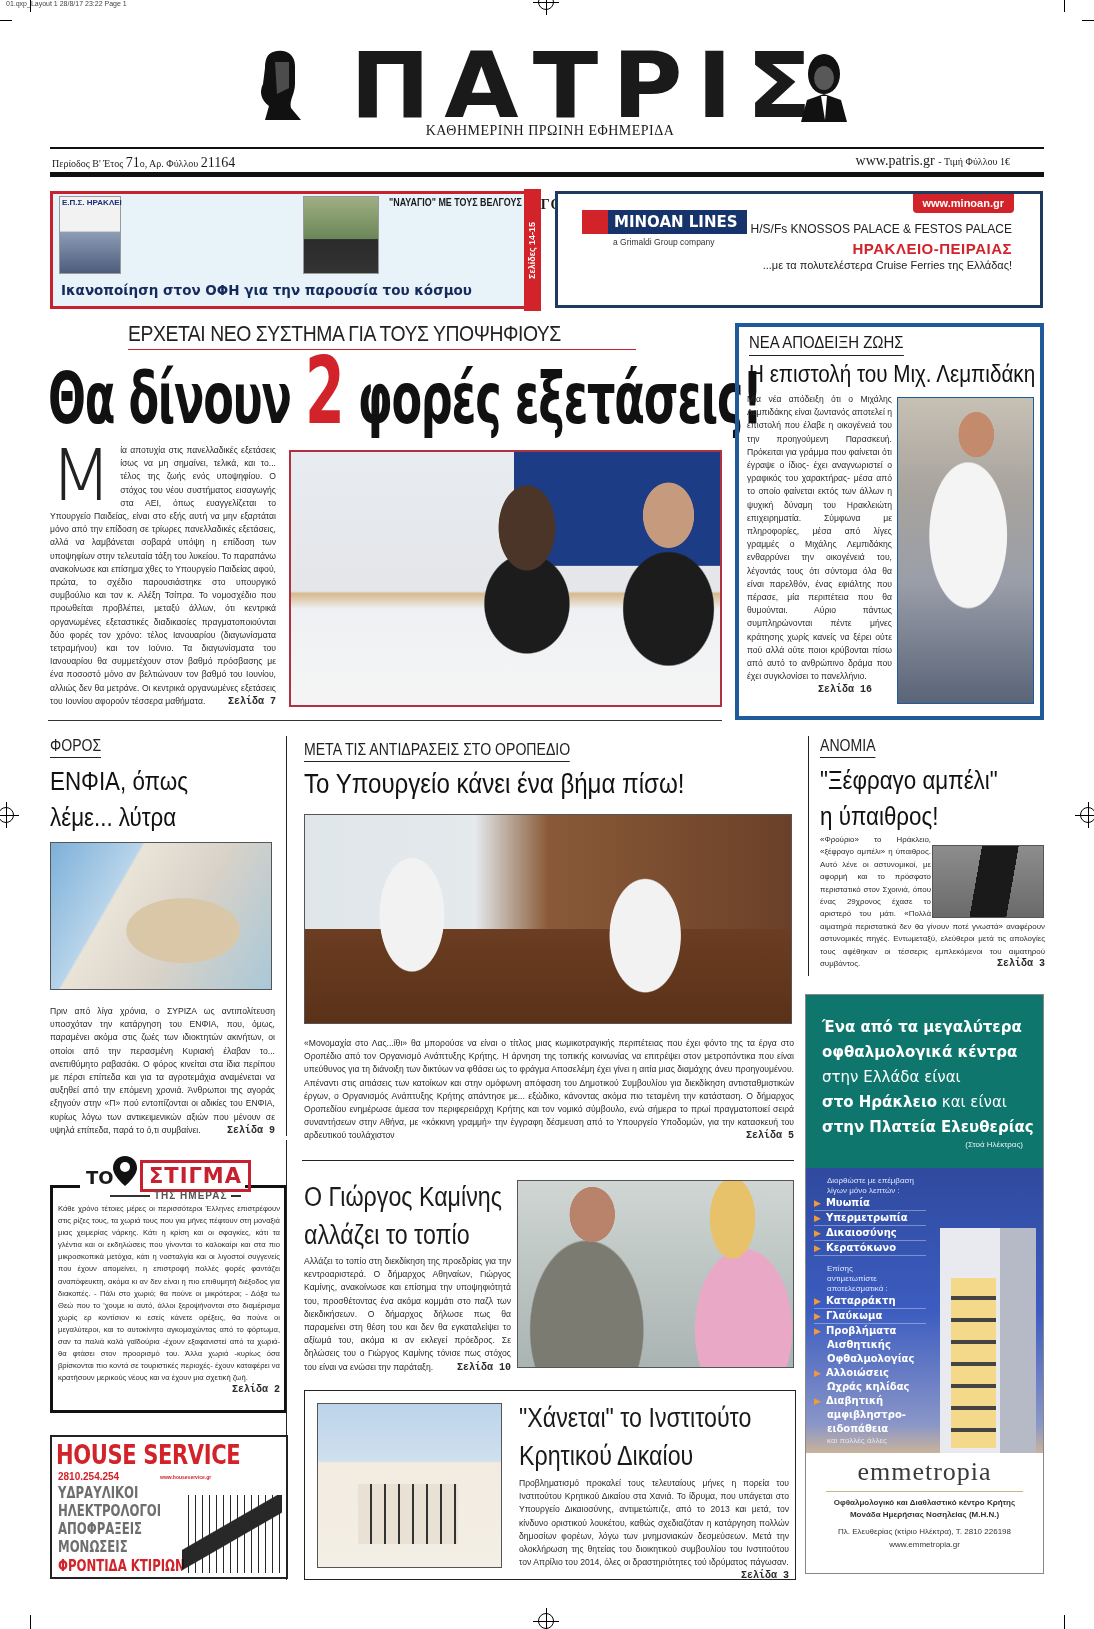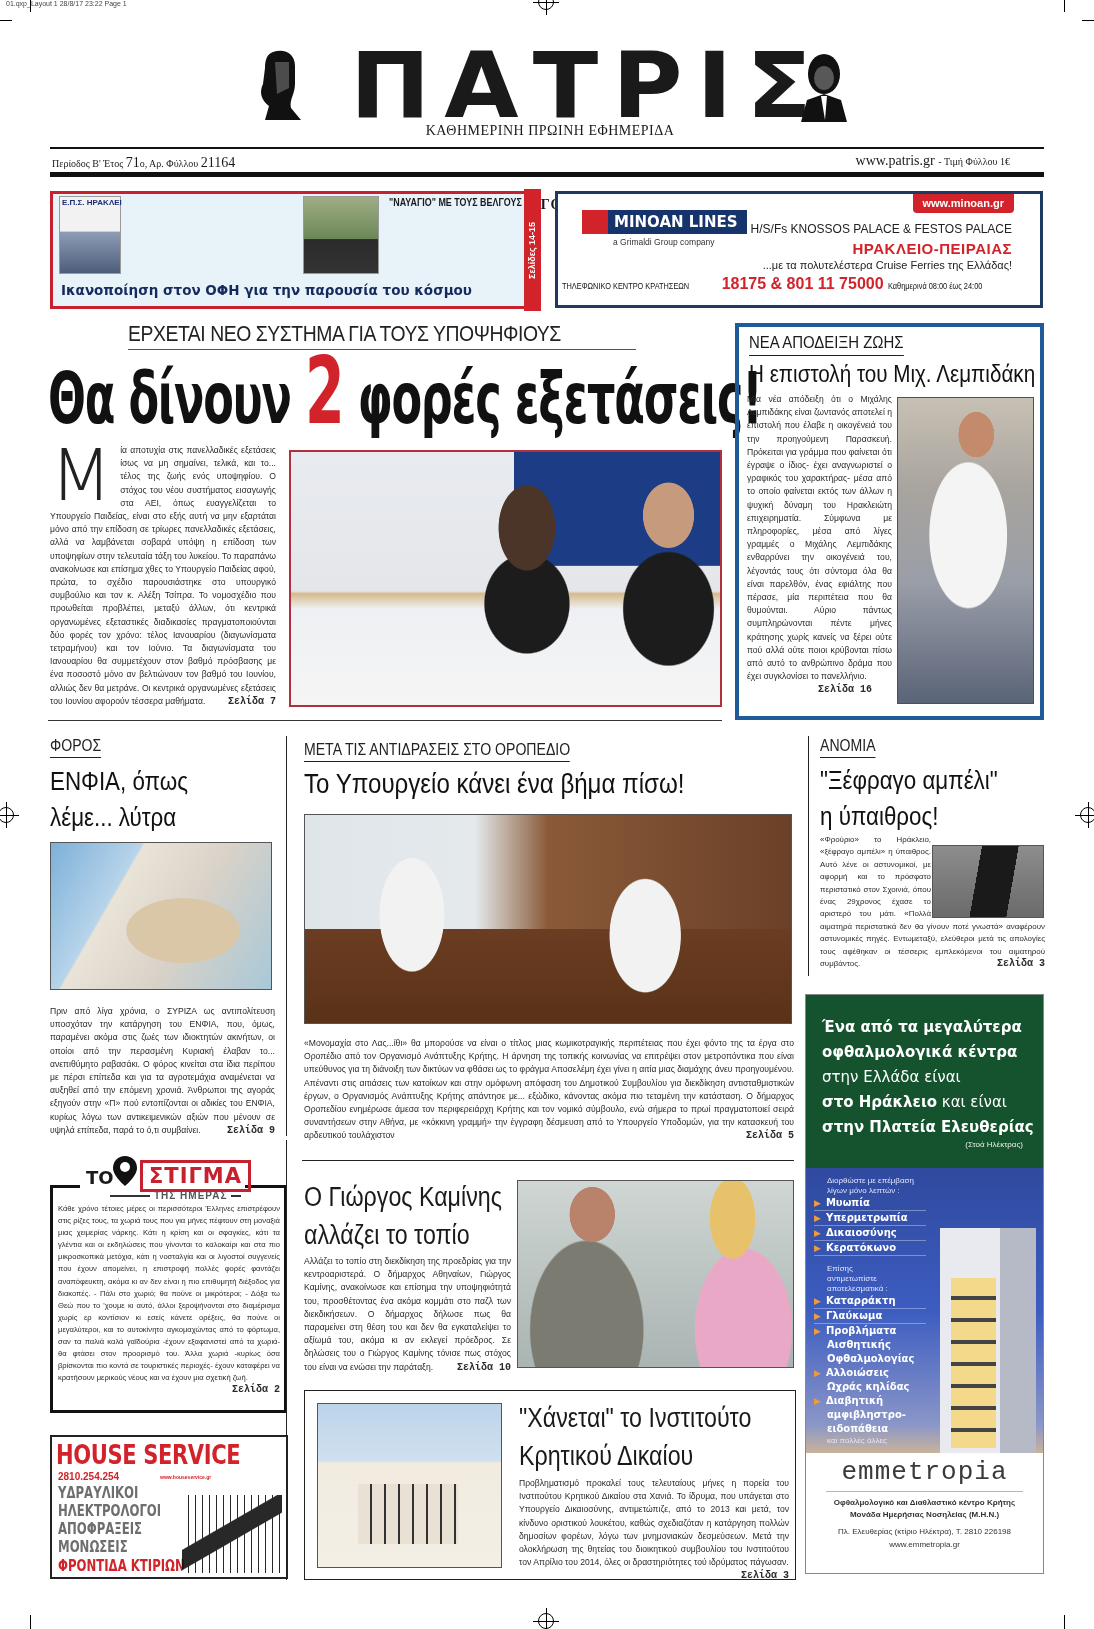--- a/index.html
+++ b/index.html
@@ -92,33 +92,33 @@
   .min-body { left: 304px; top: 1037px; width: 490px; }
   .min-rule { left: 302px; top: 1160px; width: 492px; height: 1px; background: #222; }
 
   
   .anom-photo { left: 932px; top: 845px; width: 112px; height: 73px; background:
       linear-gradient(100deg, transparent 40%, #1a1a1a 40%, #1a1a1a 70%, transparent 70%),
       linear-gradient(180deg, #8d8d8d, #6a6a6a); }
 
   
   .emm { left: 805px; top: 994px; width: 239px; height: 580px; border: 1px solid #888; background: #fff; }
-  .emm-orange { left: 0; top: 0; width: 237px; height: 173px; background: #14532d; color: #fff; padding: 20px 10px 0 16px; }
+  .emm-orange { left: 0; top: 0; width: 237px; height: 173px; background: #0f766e; color: #fff; padding: 20px 10px 0 16px; }
   .emm-orange .l { font-family: "DejaVu Sans", sans-serif; font-size: 15px; line-height: 25px; white-space: nowrap; }
   .emm-orange .b { font-weight: bold; }
   .emm-orange .note { font-size: 8px; text-align: right; padding-right: 10px; opacity: 0.9; }
   .emm-blue { left: 0; top: 173px; width: 237px; height: 285px; background: linear-gradient(180deg, #2f4a9e 0%, #3c5cc0 50%, #8a96c8 90%, #c9b39a 100%); }
   .emm-building { left: 110px; top: 60px; width: 120px; height: 225px; background:
       linear-gradient(90deg, transparent 20%, #e8eaf0 20%, #e8eaf0 70%, #b6b9c6 70%); }
   .emm-building::after { content: ""; position: absolute; left: 35px; top: 50px; width: 45px; height: 170px; background: repeating-linear-gradient(180deg, #f4d98a 0 18px, #444 18px 22px); }
   .emm-intro { font-size: 8px; color: #dfe6ff; line-height: 10px; }
   .emm-item { font-family: "DejaVu Sans", sans-serif; font-size: 10px; font-weight: bold; color: #fff; line-height: 14px; white-space: nowrap; border-bottom: 1px solid rgba(255,255,255,0.35); width: 112px; }
   .emm-item .arrow { color: #f29a3c; font-size: 9px; margin-right: 5px; }
   .emm-item.cont { padding-left: 13px; border-bottom: none; }
-  .emm-logo { left: 0; top: 462px; width: 237px; text-align: center; font-family: Liberation Mono, monospace; font-size: 26px; letter-spacing: 1px; color: #3a3a3a; }
+  .emm-logo { left: 0; top: 462px; width: 237px; text-align: center; font-family: Liberation Serif, serif; font-size: 26px; letter-spacing: 1px; color: #3a3a3a; }
   .emm-tag { left: 0; width: 237px; text-align: center; font-size: 8px; color: #333; }
 
   
   .stig { left: 50px; top: 1185px; width: 237px; height: 228px; border: 3px solid #111; border-top: none; }
   .stig-top-l { left: 50px; top: 1185px; width: 30px; height: 3px; background: #111; }
   .stig-top-r { left: 245px; top: 1185px; width: 42px; height: 3px; background: #111; }
   .stig-to { left: 86px; top: 1167px; font-family: "DejaVu Sans", sans-serif; font-weight: bold; font-size: 18px; }
   .stig-pin { left: 113px; top: 1156px; width: 24px; height: 30px; }
   .stig-word { left: 140px; top: 1160px; border: 3px solid #c7202f; color: #c7202f; font-family: "DejaVu Sans", sans-serif; font-weight: bold; font-size: 21px; padding: 0 6px; letter-spacing: 1px; line-height: 26px; }
   .stig-sub { left: 110px; top: 1190px; font-size: 10px; font-weight: bold; color: #555; letter-spacing: 1px; }
@@ -211,25 +211,20 @@
 </div>
 <div class="abs sport-strip">Σελίδες 14-15</div>
 
 <div class="abs minoan">
   <div class="abs minoan-url">www.minoan.gr</div>
   <div class="abs minoan-logo">MINOAN LINES</div>
   <div class="abs minoan-grimaldi">a Grimaldi Group company</div>
   <div class="abs minoan-ships">H/S/Fs KNOSSOS PALACE &amp; FESTOS PALACE</div>
   <div class="abs minoan-route">ΗΡΑΚΛΕΙΟ-ΠΕΙΡΑΙΑΣ</div>
   <div class="abs minoan-slogan">...με τα πολυτελέστερα Cruise Ferries της Ελλάδας!</div>
-  <div class="abs minoan-phone">
-    <span class="cond">ΤΗΛΕΦΩΝΙΚΟ ΚΕΝΤΡΟ ΚΡΑΤΗΣΕΩΝ</span>
-    <span class="num">18175 &amp; 801 11 75000</span>
-    <span class="cond">Καθημερινά 08:00 έως 24:00</span>
-  </div>
 </div>
 
 <div class="abs lead-kicker">ΕΡΧΕΤΑΙ ΝΕΟ ΣΥΣΤΗΜΑ ΓΙΑ ΤΟΥΣ ΥΠΟΨΗΦΙΟΥΣ</div>
 <div class="abs lead-kick-rule"></div>
 <div class="abs lead-head">
   <span>Θα δίνουν </span><span class="red">2</span><span> φορές εξετάσεις!</span>
 </div>
 <div class="abs body-text" style="left:50px;top:444px;width:226px;">
   <span class="dropcap">Μ</span><span>ία αποτυχία στις πανελλαδικές εξετάσεις ίσως να μη σημαίνει, τελικά, και το... τέλος της ζωής ενός υποψηφίου. Ο στόχος του νέου συστήματος εισαγωγής στα ΑΕΙ, όπως ευαγγελίζεται το Υπουργείο Παιδείας, είναι στο εξής αυτή να μην εξαρτάται μόνο από την επίδοση σε τρίωρες πανελλαδικές εξετάσεις, αλλά να λαμβάνεται σοβαρά υπόψη η επίδοση των υποψηφίων στην τελευταία τάξη του λυκείου. Το παραπάνω ανακοίνωσε και επίσημα χθες το Υπουργείο Παιδείας αφού, πρώτα, το σχέδιο παρουσιάστηκε στο υπουργικό συμβούλιο και τον κ. Αλέξη Τσίπρα. Το νομοσχέδιο που προωθείται προβλέπει, μεταξύ άλλων, ότι κεντρικά οργανωμένες εξεταστικές διαδικασίες πραγματοποιούνται δύο φορές τον χρόνο: τέλος Ιανουαρίου (διαγωνίσματα τετραμήνου) και τον Ιούνιο. Τα διαγωνίσματα του Ιανουαρίου θα συμμετέχουν στον βαθμό πρόσβασης με ένα ποσοστό μόνο αν βελτιώνουν τον βαθμό του Ιουνίου, αλλιώς δεν θα μετράνε. Οι κεντρικά οργανωμένες εξετάσεις του Ιουνίου αφορούν τέσσερα μαθήματα.</span>
   <span class="page-ref">Σελίδα 7</span>

